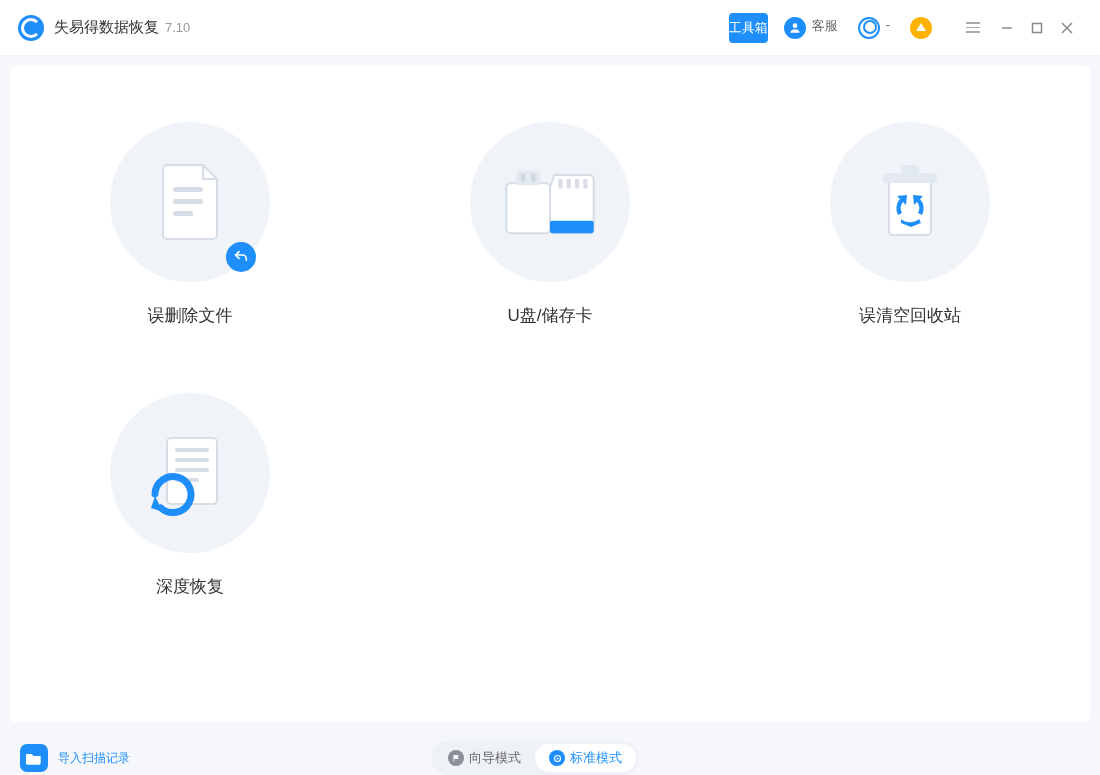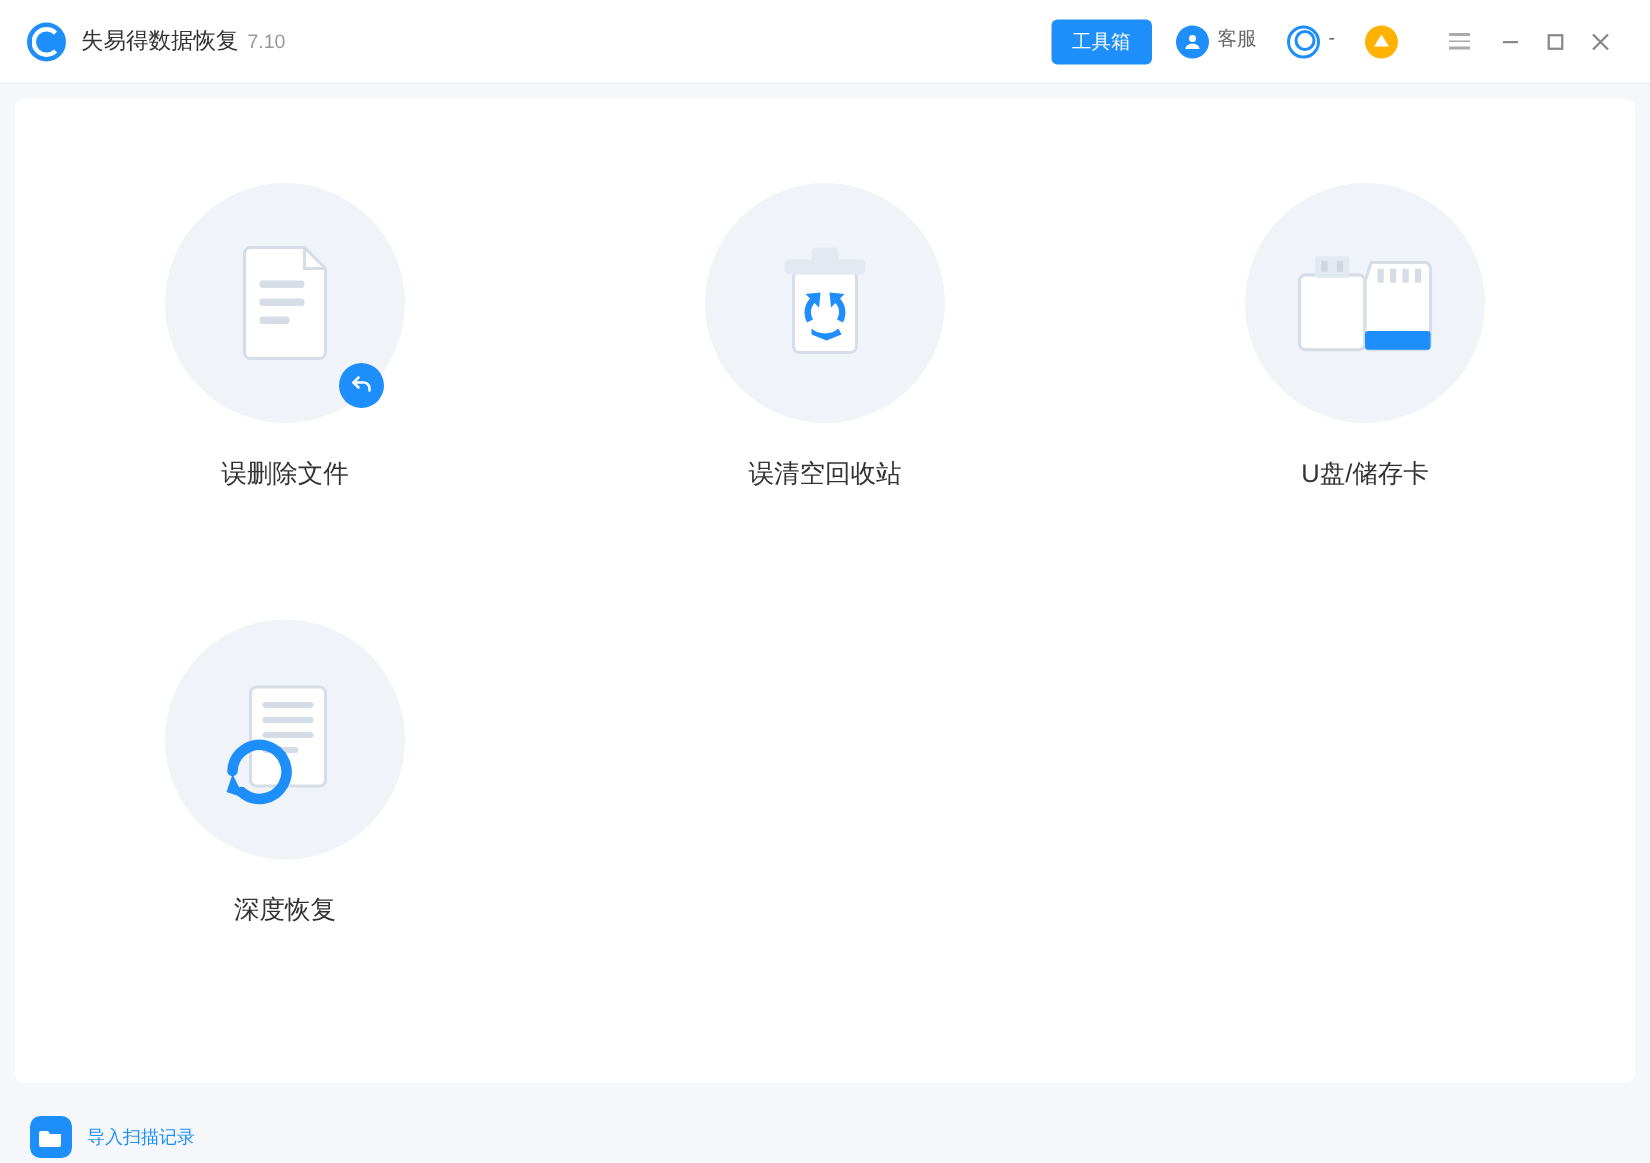--- a/index.html
+++ b/index.html
@@ -5,36 +5,36 @@
 * { margin: 0; padding: 0; box-sizing: border-box; font-family: "Microsoft YaHei", "PingFang SC", sans-serif; }
 body { width: 1100px; height: 775px; background: #f5f7fa; overflow: hidden; }
 
 
 .titlebar { height: 56px; background: #fff; display: flex; align-items: center; padding: 0 18px; border-bottom: 1px solid #f0f0f0; }
 .app-logo { width: 26px; height: 26px; border-radius: 50%; background: #1e8ffa; display: flex; align-items: center; justify-content: center; margin-right: 10px; position: relative; }
 .app-logo::after { content: ""; width: 14px; height: 14px; border: 3px solid #fff; border-right-color: transparent; border-radius: 50%; display: block; }
 .app-title { font-size: 15px; color: #333; font-weight: 400; }
 .app-version { font-size: 13px; color: #999; margin-left: 6px; }
 .titlebar-spacer { flex: 1; }
-.toolbox-btn { background: #1e8ffa; color: #fff; border: none; padding: 6px 14px; border-radius: 4px; font-size: 13px; cursor: pointer; margin-right: 16px; }
+.toolbox-btn { background: #1e8ffa; color: #fff; border: none; padding: 6px 0; border-radius: 4px; font-size: 13px; cursor: pointer; margin-right: 16px; }
 .title-icon { width: 22px; height: 22px; border-radius: 50%; margin-right: 6px; display: flex; align-items: center; justify-content: center; }
 .title-item { display: flex; align-items: flex-start; font-size: 13px; color: #666; margin-right: 20px; cursor: pointer; }
 .kefu-icon { background: #1e8ffa; color: #fff; }
 .qq-icon { border: 2px solid #1e8ffa; position: relative; }
 .qq-icon::before { content: ""; width: 10px; height: 10px; border-radius: 50%; border: 2px solid #1e8ffa; position: absolute; top: 1px; left: 3px; }
 .crown-icon { background: #ffb300; position: relative; }
 .crown-icon::after { content: ""; width: 0; height: 0; border-left: 5px solid transparent; border-right: 5px solid transparent; border-bottom: 8px solid #fff; position: absolute; top: 6px; left: 6px; }
 .win-ctrl { width: 30px; height: 30px; display: flex; align-items: center; justify-content: center; cursor: pointer; color: #888; }
 .win-ctrl svg { width: 14px; height: 14px; }
 .hamburger { width: 30px; height: 30px; display: flex; flex-direction: column; justify-content: center; gap: 3px; align-items: center; cursor: pointer; margin-right: 4px; }
 .hamburger span { width: 14px; height: 1.5px; background: #aaa; }
 
 
 .main-card { margin: 10px; background: #fff; border-radius: 6px; height: 656px; padding-top: 56px; }
-.grid { display: grid; grid-template-columns: repeat(3, 1fr); row-gap: 86px; justify-items: center; }
+.grid { display: grid; grid-template-columns: repeat(3, 1fr); row-gap: 66px; justify-items: center; }
 .feature { display: flex; flex-direction: column; align-items: center; cursor: pointer; }
 .feature-circle { width: 160px; height: 160px; border-radius: 50%; background: #f0f4f8; display: flex; align-items: center; justify-content: center; position: relative; margin-bottom: 22px; }
 .feature-label { font-size: 17px; color: #333; font-weight: 500; }
 
 
 .icon-inner { width: 90px; height: 90px; }
 
 .badge-small { position: absolute; width: 30px; height: 30px; border-radius: 50%; background: #1e8ffa; display: flex; align-items: center; justify-content: center; }
 .badge-tl { top: 6px; right: 20px; }
 
@@ -116,52 +116,52 @@
               <path d="M4 9 h10 a6 6 0 0 1 6 6 v2" stroke="#fff" stroke-width="2.5" fill="none" stroke-linecap="round"></path>
             </svg>
         </div>
       </div>
       <div class="feature-label">误删除文件</div>
     </div>
 
 
     <div class="feature">
       <div class="feature-circle">
-        <svg class="icon-inner" viewBox="0 0 90 90">
-          <rect x="24" y="24" width="42" height="54" rx="4" fill="#fff" stroke="#d6dde6" stroke-width="2"></rect>
-          <rect x="18" y="16" width="54" height="10" rx="3" fill="#e3e9f0"></rect>
-          <rect x="36" y="8" width="18" height="10" rx="3" fill="#e3e9f0"></rect>
-          <g transform="translate(45,52)">
-            <path d="M-12 6 a14 14 0 0 1 2 -16 l-3 -3 10 -1 -1 10 -3 -3 a9 9 0 0 0 -1 11 z" fill="#1e8ffa"></path>
-            <path d="M12 6 a14 14 0 0 0 -2 -16 l3 -3 -10 -1 1 10 3 -3 a9 9 0 0 1 1 11 z" fill="#1e8ffa"></path>
-            <path d="M-9 10 a14 14 0 0 0 18 0 l2 4 -10 4 -10 -4 z" fill="#1e8ffa"></path>
-          </g>
-        </svg>
-      </div>
-      <div class="feature-label">误清空回收站</div>
-    </div>
-
-    <div class="feature">
-      <div class="feature-circle">
         <svg class="icon-inner" viewBox="0 0 100 80" style="width:104px;">
           <rect x="8" y="22" width="42" height="48" rx="4" fill="#fff" stroke="#d6dde6" stroke-width="2"></rect>
           <rect x="18" y="10" width="22" height="14" rx="2" fill="#e3e9f0"></rect>
           <rect x="22" y="13" width="4" height="7" fill="#cfd6df"></rect>
           <rect x="32" y="13" width="4" height="7" fill="#cfd6df"></rect>
           <path d="M54 14 h34 a4 4 0 0 1 4 4 v48 a4 4 0 0 1 -4 4 H54 a4 4 0 0 1 -4 -4 V26 z" fill="#fff" stroke="#d6dde6" stroke-width="2"></path>
           <rect x="58" y="18" width="4" height="9" fill="#d6dde6"></rect>
           <rect x="66" y="18" width="4" height="9" fill="#d6dde6"></rect>
           <rect x="74" y="18" width="4" height="9" fill="#d6dde6"></rect>
           <rect x="82" y="18" width="4" height="9" fill="#d6dde6"></rect>
           <rect x="50" y="58" width="42" height="12" rx="2" fill="#1e8ffa"></rect>
         </svg>
       </div>
       <div class="feature-label">U盘/储存卡</div>
     </div>
 
+    <div class="feature">
+      <div class="feature-circle">
+        <svg class="icon-inner" viewBox="0 0 90 90">
+          <rect x="24" y="24" width="42" height="54" rx="4" fill="#fff" stroke="#d6dde6" stroke-width="2"></rect>
+          <rect x="18" y="16" width="54" height="10" rx="3" fill="#e3e9f0"></rect>
+          <rect x="36" y="8" width="18" height="10" rx="3" fill="#e3e9f0"></rect>
+          <g transform="translate(45,52)">
+            <path d="M-12 6 a14 14 0 0 1 2 -16 l-3 -3 10 -1 -1 10 -3 -3 a9 9 0 0 0 -1 11 z" fill="#1e8ffa"></path>
+            <path d="M12 6 a14 14 0 0 0 -2 -16 l3 -3 -10 -1 1 10 3 -3 a9 9 0 0 1 1 11 z" fill="#1e8ffa"></path>
+            <path d="M-9 10 a14 14 0 0 0 18 0 l2 4 -10 4 -10 -4 z" fill="#1e8ffa"></path>
+          </g>
+        </svg>
+      </div>
+      <div class="feature-label">误清空回收站</div>
+    </div>
+
 
     <div class="feature">
       <div class="feature-circle">
         <svg class="icon-inner" viewBox="0 0 90 90">
           <rect x="22" y="10" width="50" height="66" rx="4" fill="#fff" stroke="#d6dde6" stroke-width="2"></rect>
           <rect x="30" y="20" width="34" height="4" rx="2" fill="#d6dde6"></rect>
           <rect x="30" y="30" width="34" height="4" rx="2" fill="#d6dde6"></rect>
           <rect x="30" y="40" width="34" height="4" rx="2" fill="#d6dde6"></rect>
           <rect x="30" y="50" width="24" height="4" rx="2" fill="#d6dde6"></rect>
           <path d="M10 66 a18 18 0 1 1 6 14" stroke="#1e8ffa" stroke-width="7" fill="none" stroke-linecap="round"></path>
@@ -177,15 +177,34 @@
 <div class="bottombar">
   <div class="import-btn">
     <div class="import-icon">
       <svg width="16" height="14" viewBox="0 0 24 20">
           <path d="M2 4 h7 l2 3 h11 v11 a2 2 0 0 1 -2 2 H2 a2 2 0 0 1 -2 -2 V6 a2 2 0 0 1 2 -2z" fill="#fff"></path>
         </svg>
     </div>
     <span>导入扫描记录</span>
   </div>
 
+  <div class="mode-switch">
+    <div class="mode-btn inactive">
+      <div class="dot">
+        <svg width="9" height="9" viewBox="0 0 24 24">
+            <path d="M5 3 v18 M5 4 h12 l-3 4 3 4 H5" fill="#fff" stroke="#fff" stroke-width="2"></path>
+          </svg>
+      </div>
+      <span>向导模式</span>
+    </div>
+    <div class="mode-btn active">
+      <div class="dot">
+        <svg width="9" height="9" viewBox="0 0 24 24">
+            <circle cx="12" cy="12" r="8" stroke="#fff" stroke-width="3" fill="none"></circle>
+            <circle cx="12" cy="12" r="2.5" fill="#fff"></circle>
+          </svg>
+      </div>
+      <span>标准模式</span>
+    </div>
+  </div>
 
   <div class="bottom-spacer"></div>
 </div>
 
 </body></html>

